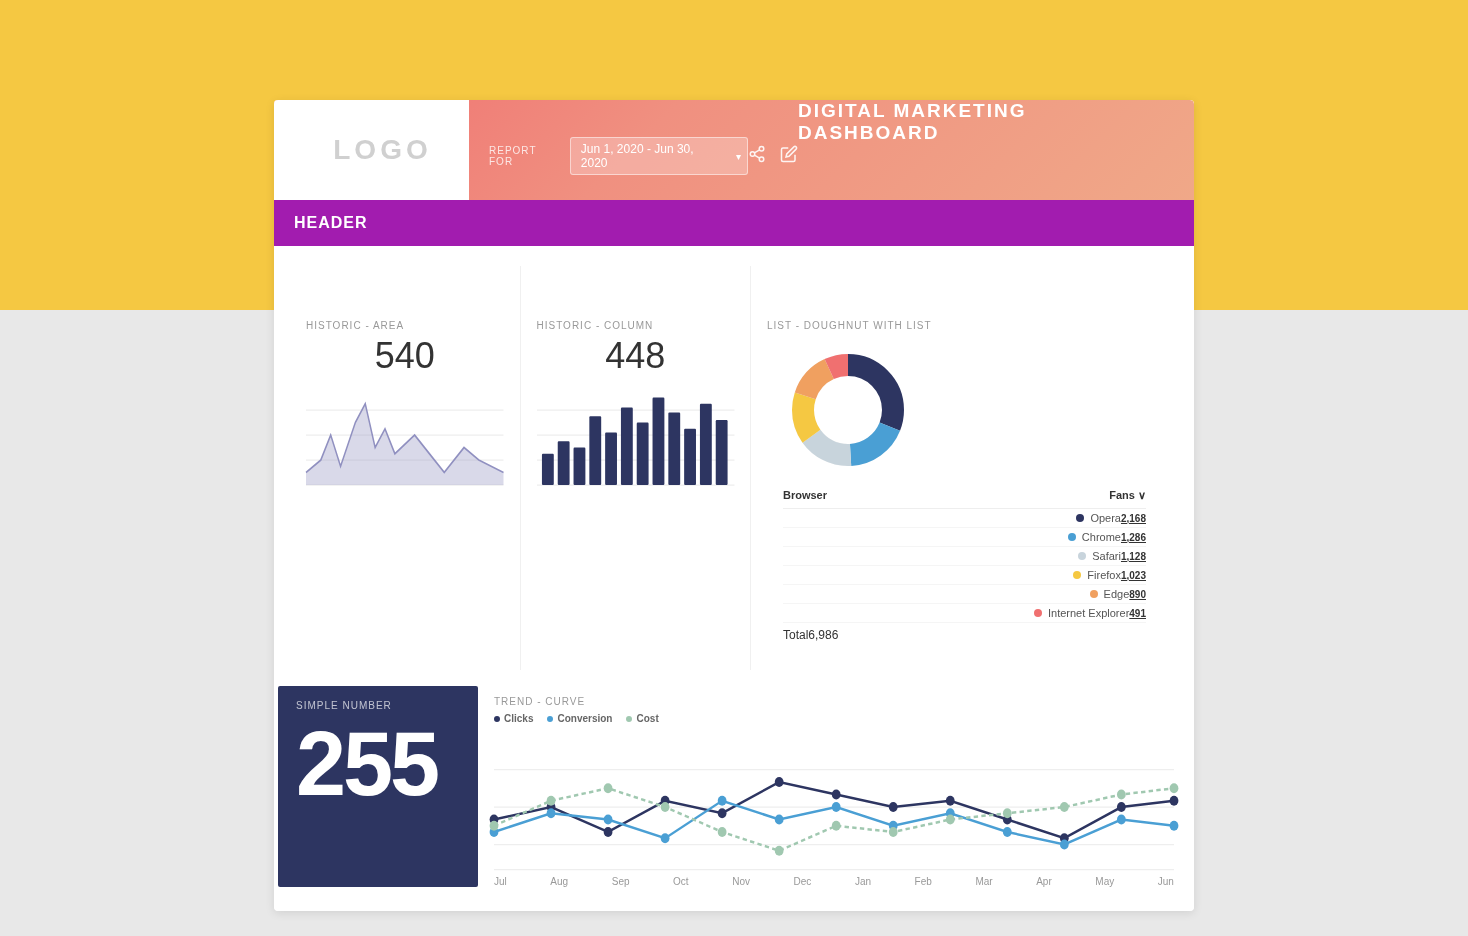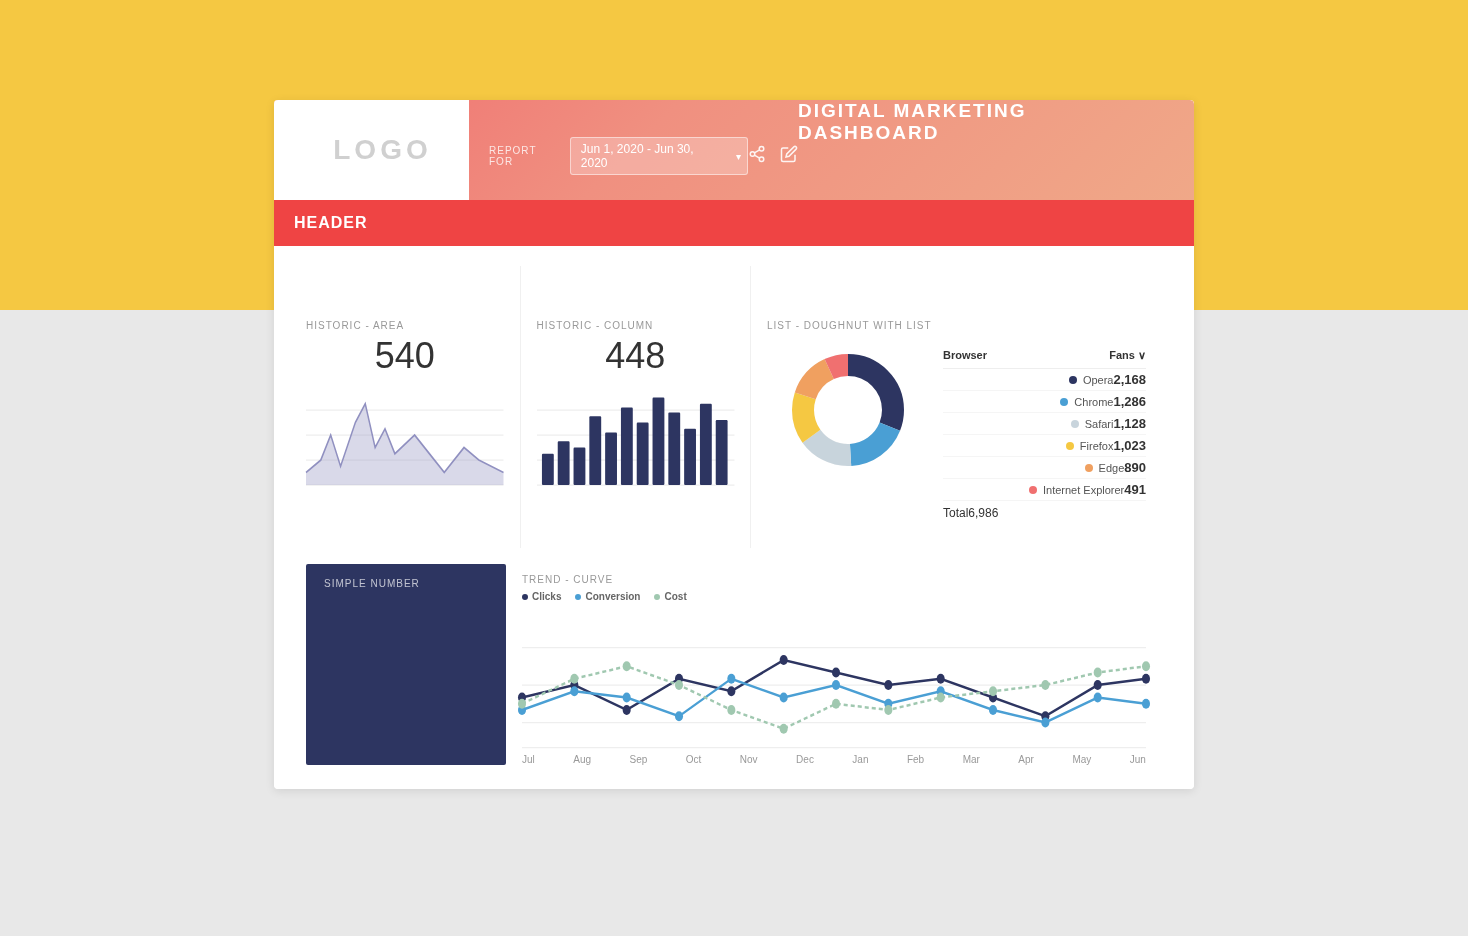--- a/index.html
+++ b/index.html
@@ -140,21 +140,21 @@
     }
 
     
     .content-area {
       background: white;
       padding: 0 0 24px 0;
       border-radius: 0 0 4px 4px;
     }
 
     .section-header {
-      background: #ef4444;
+      background: #a21caf;
       padding: 14px 20px;
       margin-bottom: 20px;
     }
 
     .section-header-text {
       color: white;
       font-size: 16px;
       font-weight: bold;
       letter-spacing: 1px;
       text-transform: uppercase;
@@ -206,22 +206,22 @@
       height: 100px;
       display: flex;
       align-items: flex-end;
       gap: 4px;
       padding-top: 8px;
     }
 
     
     .doughnut-list-panel {
       display: flex;
-      gap: 20px;
       padding: 10px 16px;
+      flex-direction: column;
     }
 
     .doughnut-container {
       width: 140px;
       height: 140px;
       flex-shrink: 0;
     }
 
     .browser-table {
       flex: 1;
@@ -257,39 +257,40 @@
     }
 
     .browser-dot {
       width: 8px;
       height: 8px;
       border-radius: 50%;
       flex-shrink: 0;
     }
 
     .browser-value {
-      font-size: 13px;
+      font-size: 10px;
       font-weight: bold;
       color: #333;
+      text-decoration: underline;
     }
 
     .browser-total-row {
       display: flex;
       justify-content: flex-start;
       padding: 5px 0 2px;
       font-size: 12px;
       font-weight: normal;
       color: #333;
     }
 
     
     .second-row {
       display: flex;
       gap: 0;
-      padding: 16px 32px 0;
+      padding: 16px 4px 0;
     }
 
     .simple-number-panel {
       background: #2d3561;
       width: 200px;
       flex-shrink: 0;
       padding: 14px 18px;
       border-radius: 2px;
     }
 
@@ -547,20 +548,21 @@
             </div>
           </div>
         </div>
 
       </div>
 
       <div class="second-row">
 
         <div class="simple-number-panel">
           <div class="simple-number-label">SIMPLE NUMBER</div>
+          <div class="simple-number-value">255</div>
         </div>
 
         <div class="trend-curve-panel">
           <div class="trend-label">TREND - CURVE</div>
           <div class="trend-legend">
             <div class="legend-item">
               <div class="legend-dot" style="background:#2d3561;width:6px;height:6px;border-radius:50%;border:2px solid #2d3561;"></div>
               <span>Clicks</span>
             </div>
             <div class="legend-item">

